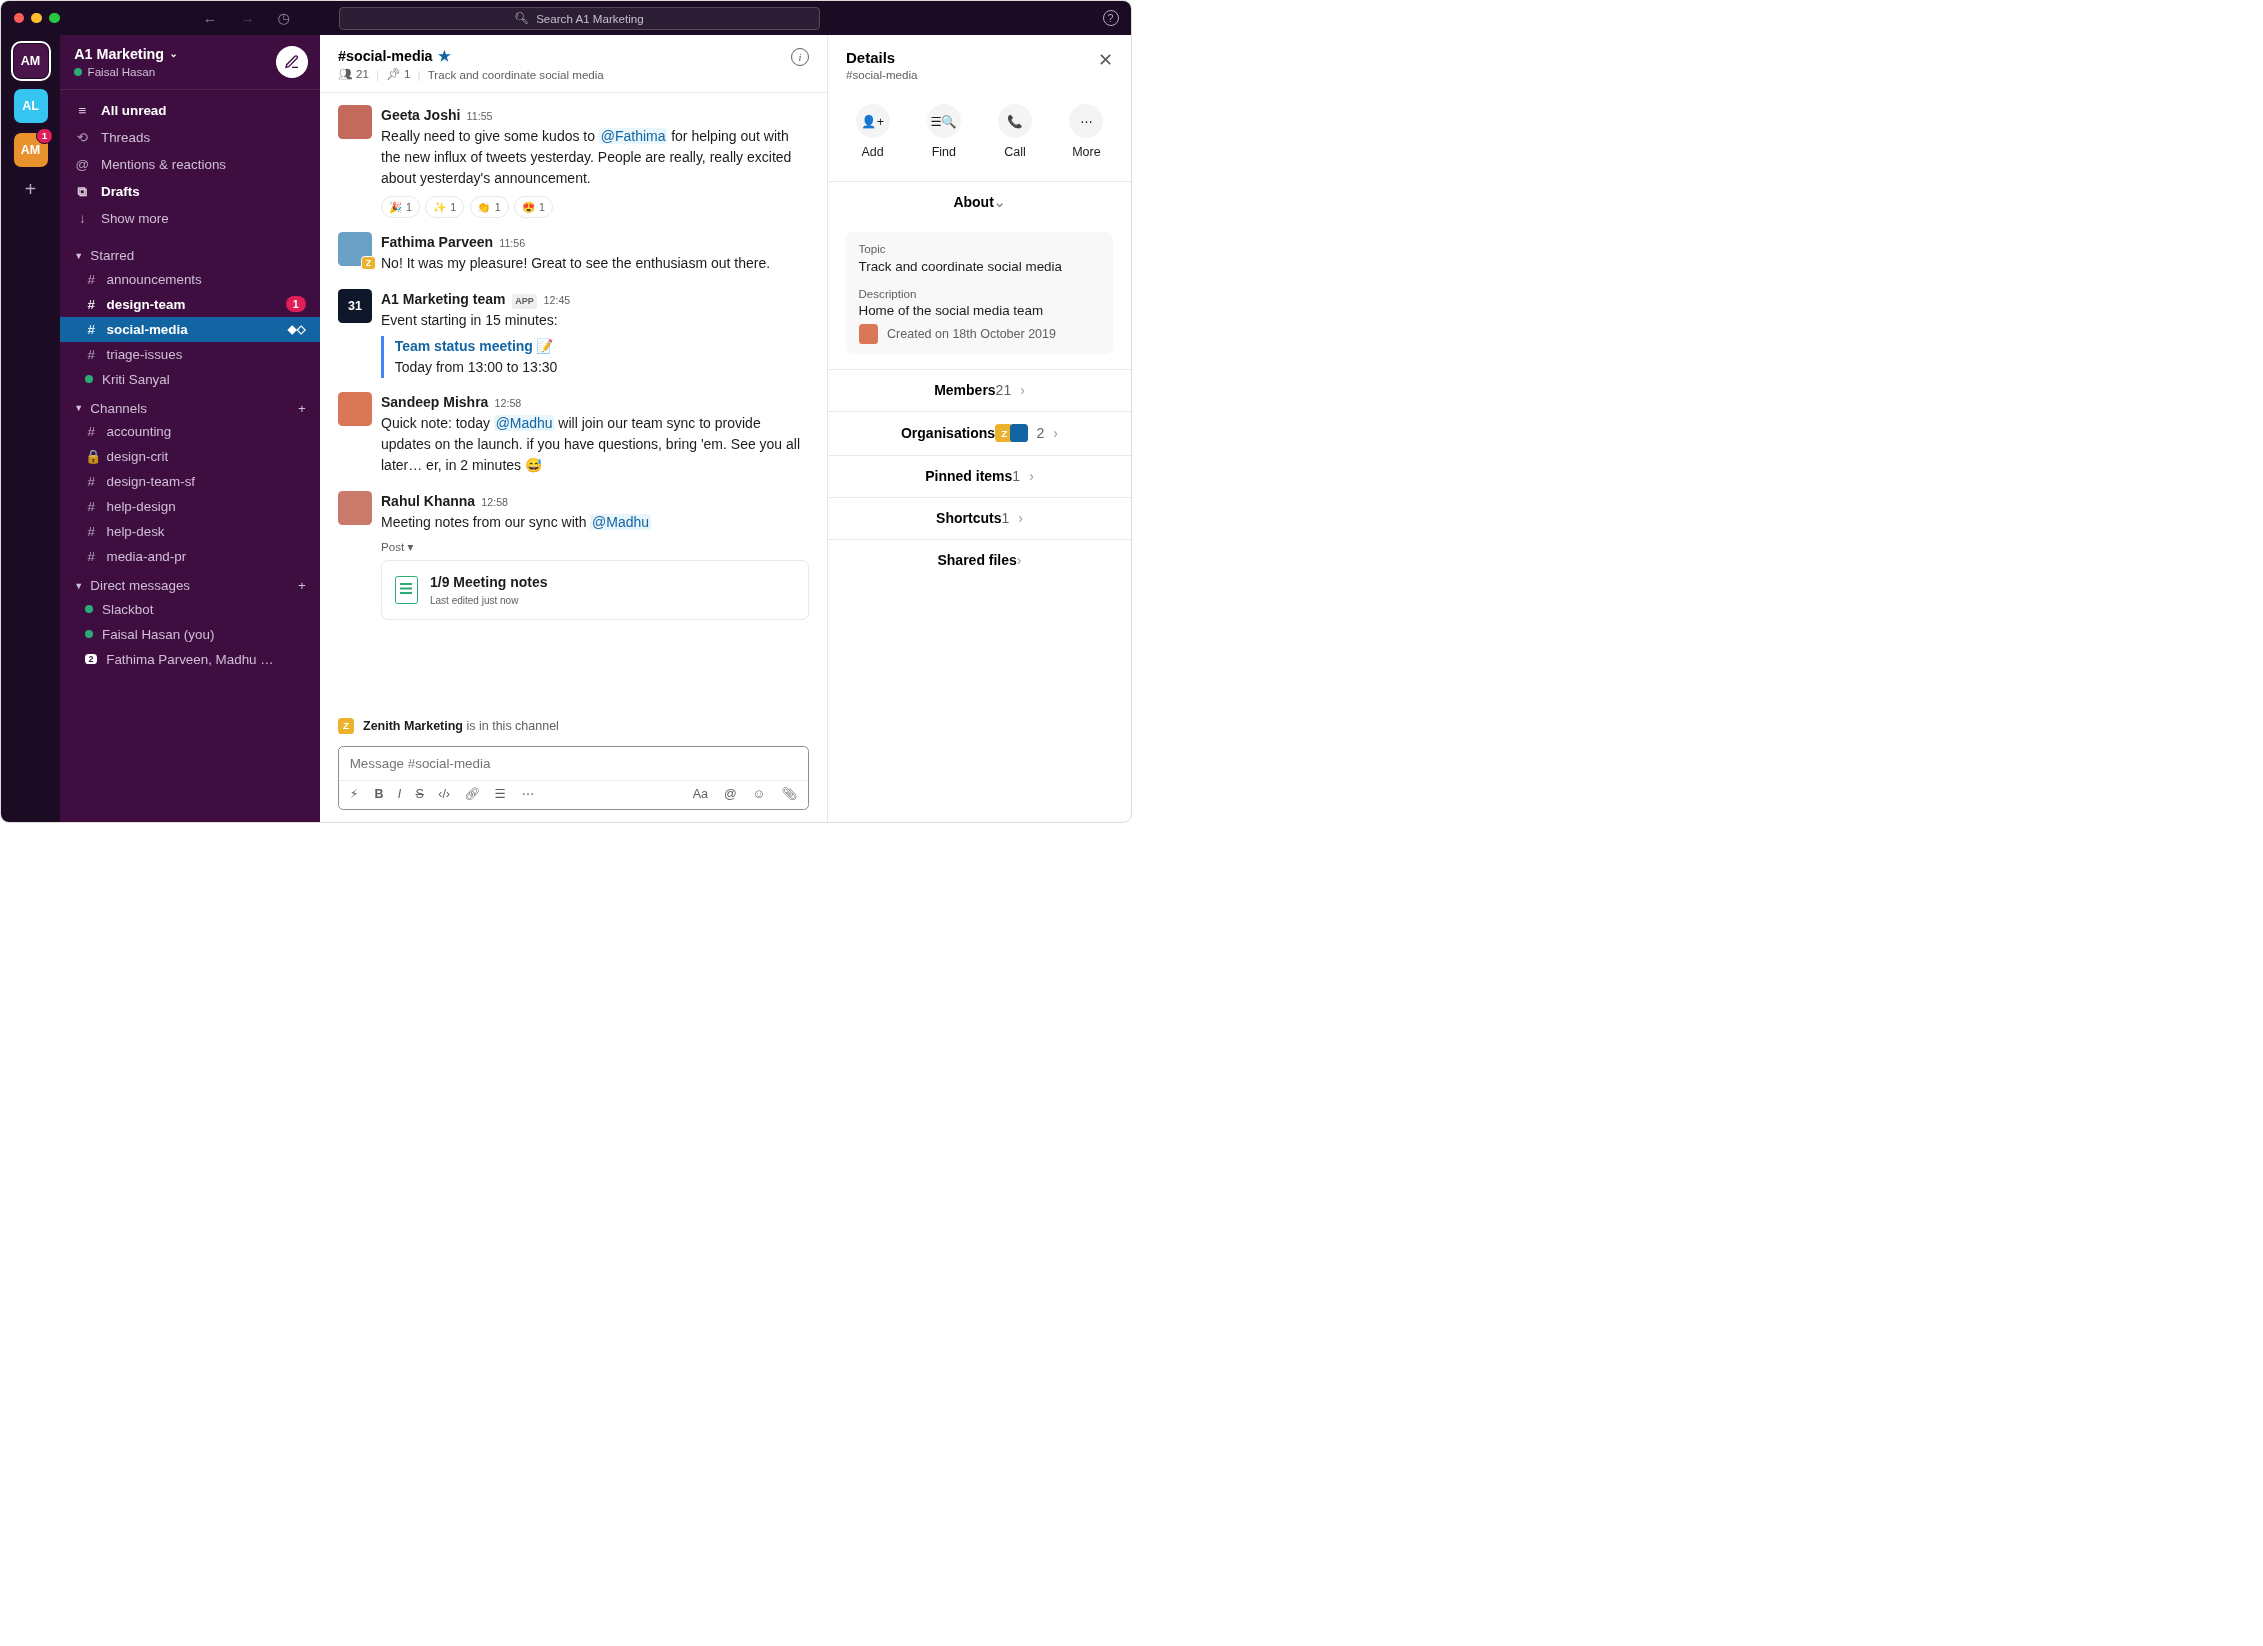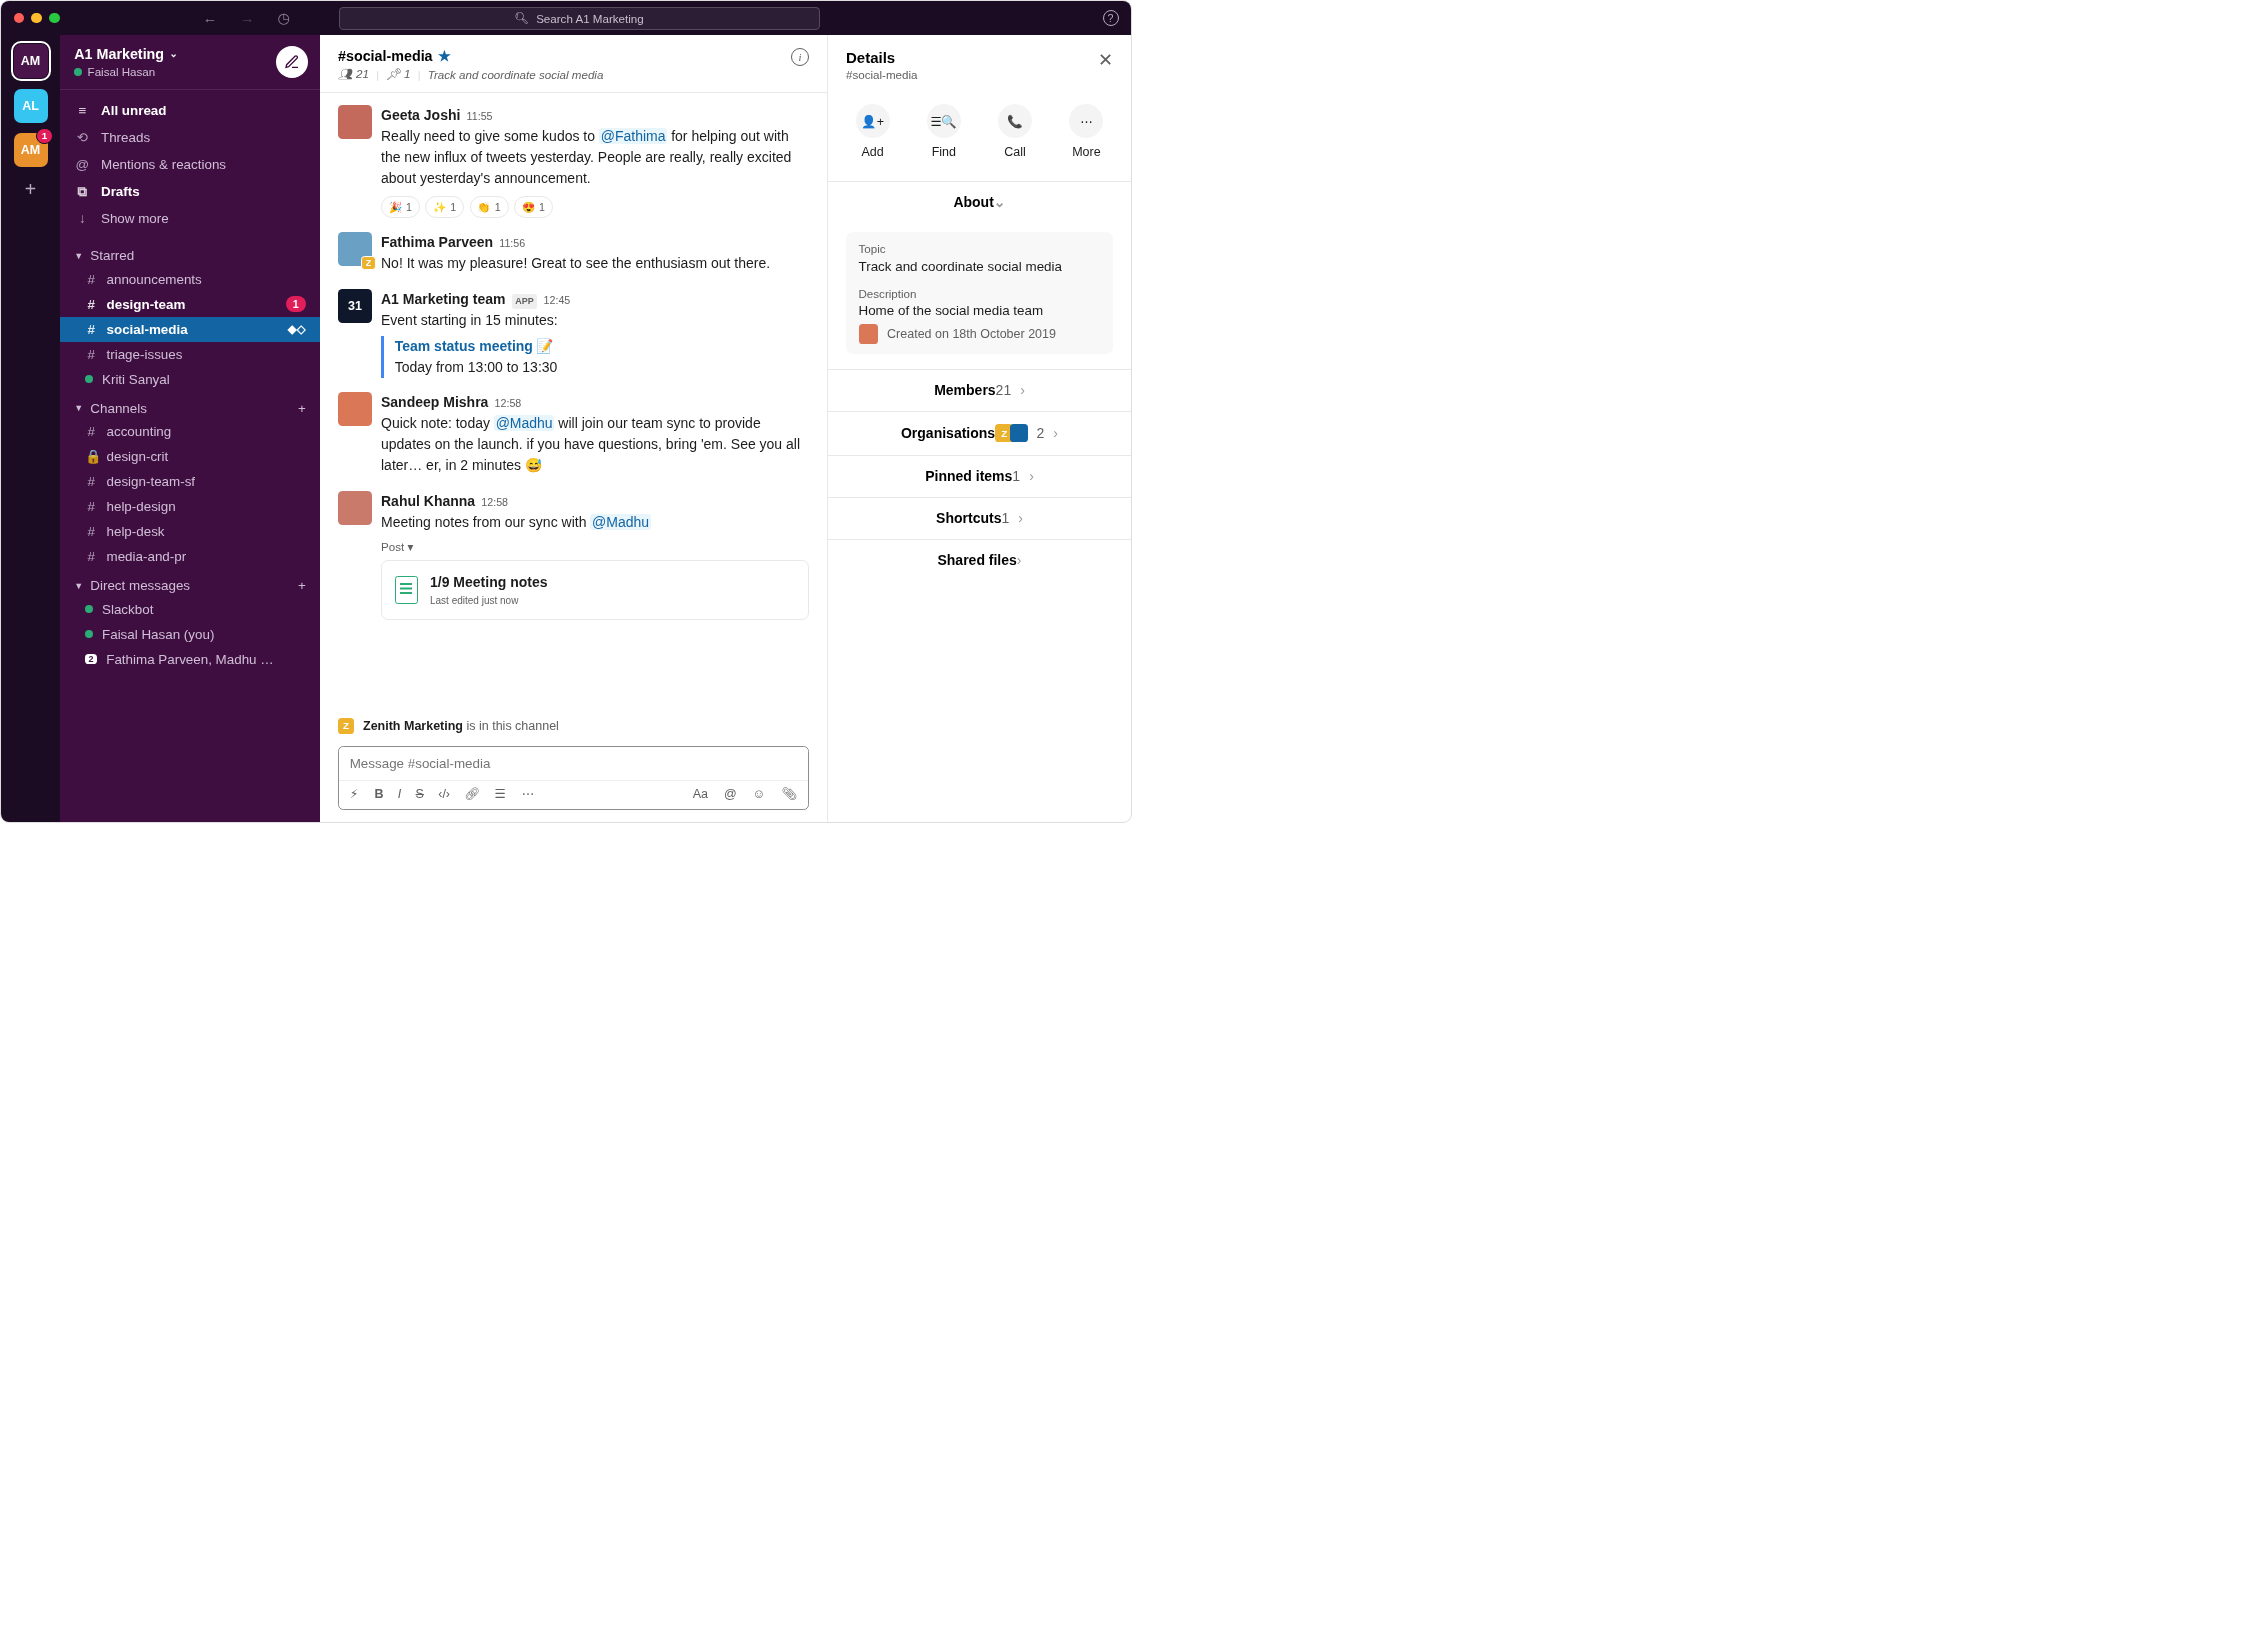--- a/index.html
+++ b/index.html
@@ -37,21 +37,21 @@
 .sb-ch.bold{color:#fff;font-weight:700}
 .sb-ch.active{background:#1264a3;color:#fff;font-weight:700}
 .sb-ch .pre{width:12.5px;text-align:center;opacity:.85}
 .sb-ch .badge{margin-left:auto;background:#e01e5a;color:#fff;border-radius:9px;font-size:10.7px;padding:0 7.1px;line-height:16px;font-weight:700}
 .sb-ch .shared{margin-left:auto;color:#fff;font-size:11.6px}
 .presence{width:8px;height:8px;border-radius:50%;background:#2bac76;display:inline-block}
 .content { flex:1; display:flex; min-width:0; }
 .chan { flex:1; display:flex; flex-direction:column; border-right:0.9px solid #e8e8e8; min-width:0;}
 .chan-head { padding:12.5px 18px 10.7px; border-bottom:0.9px solid #e8e8e8; display:flex; justify-content:space-between; }
 .chan-title { font-weight:800; font-size:14.3px; display:flex; align-items:center; gap:5.3px;}
-.chan-meta { color:#616061; font-size:11.6px; margin-top:3.6px; display:flex; align-items:center; gap:7.1px;font-style:italic;}
+.chan-meta { color:#616061; font-size:11.6px; margin-top:3.6px; display:flex; align-items:center; gap:7.1px;}
 .chan-meta .sep{color:#ddd}
 .info-ic{width:18px;height:18px;border:1.6px solid #616061;border-radius:50%;display:flex;align-items:center;justify-content:center;color:#616061;font-style:italic;font-size:10.7px;font-family:serif}
 .msgs { flex:1; overflow-y:auto; padding:12.5px 18px 0; }
 .msg { display:flex; gap:9px; margin-bottom:14.3px; }
 .av { width:34px; height:34px; border-radius:4.5px; flex-shrink:0; background:#ddd; display:flex; align-items:center; justify-content:center; color:#fff; font-weight:700; font-size:12.5px; position:relative; overflow:visible;}
 .msg-body { flex:1; font-size:14px; line-height:1.5; color:#1d1c1d;}
 .msg-head { display:flex; align-items:baseline; gap:6.2px; }
 .msg-name{font-weight:800}
 .msg-time{font-size:10.7px;color:#616061}
 .app-tag{background:#eee;color:#616061;border-radius:2.7px;font-size:9px;font-weight:700;padding:0.9px 3.6px}

